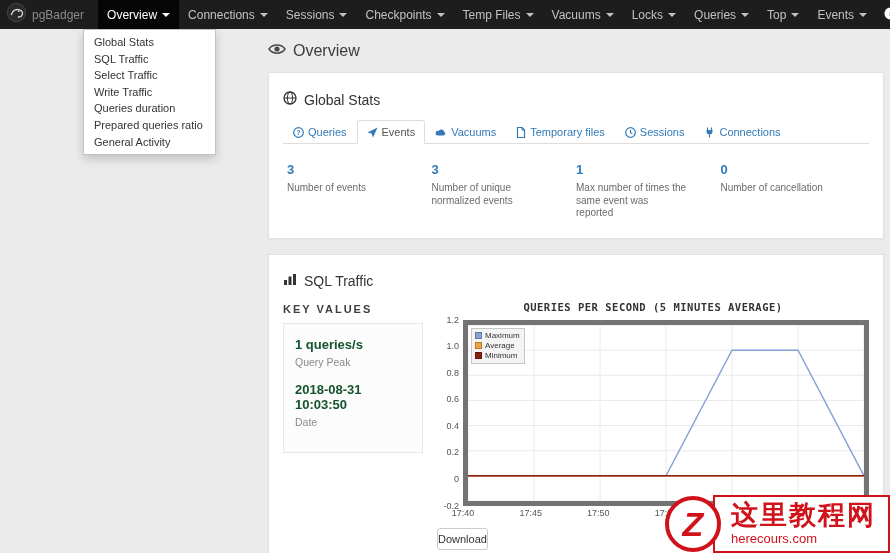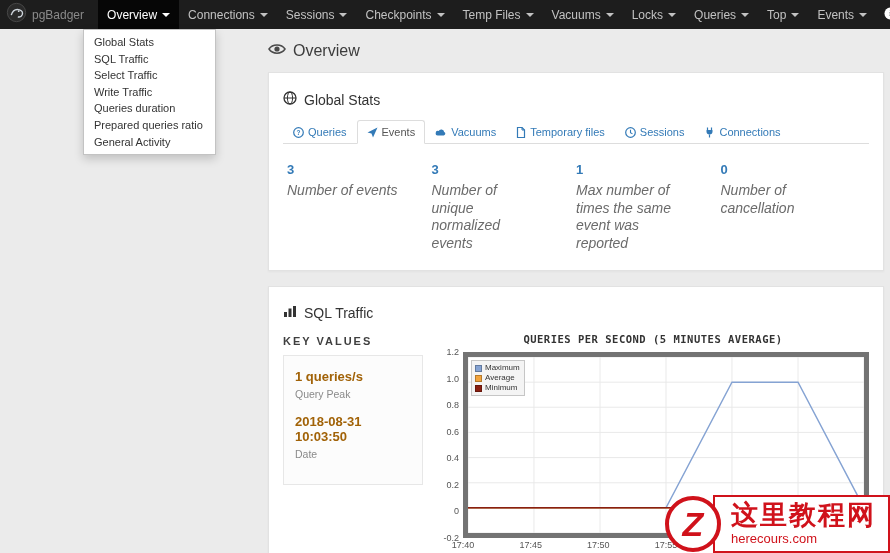--- a/index.html
+++ b/index.html
@@ -29,28 +29,28 @@
 
   
   .tabs { list-style:none; display:flex; border-bottom:1px solid #ddd; margin-top:4px; }
   .tab { display:flex; align-items:center; gap:4px; font-size:11px; color:#337ab7; padding:5px 9px; cursor:pointer; border:1px solid transparent; margin-bottom:-1px; border-radius:3px 3px 0 0; }
   .tab.active { background:#fff; color:#555; border-color:#ddd #ddd #fff #ddd; }
   .ticon { display:inline-flex; }
 
   .stats-row { display:flex; margin-top:18px; padding:0 4px 4px 4px; }
   .stat { flex:1; padding-right:34px; }
   .stat-value { color:#337ab7; font-size:13px; font-weight:bold; }
-  .stat-label { color:#6b6b6b; font-size:14px; margin-top:5px; line-height:1.25;font-style:italic; }
+  .stat-label { color:#6b6b6b; font-size:10px; margin-top:5px; line-height:1.25; }
 
   
   .sql-body { display:flex; gap:14px; margin-top:6px; }
   .key-col { width:140px; flex:0 0 140px; }
   .kv-title { font-size:11px; font-weight:bold; letter-spacing:2px; color:#3f3f3f; margin:2px 0 8px 0; }
   .kv-box { border:1px solid #e7e7e7; background:#fcfcfc; padding:10px 11px; }
-  .kv-value { color:#a16207; font-size:13px; font-weight:bold; margin-top:3px; }
+  .kv-value { color:#14532d; font-size:13px; font-weight:bold; margin-top:3px; }
   .kv-label { color:#8a8a8a; font-size:10.5px; margin:4px 0 14px 0; }
 
   .chart-col { flex:1; min-width:0; }
   .chart-title { text-align:center; font-family:"DejaVu Sans Mono", monospace; font-size:10.5px; font-weight:bold; letter-spacing:.5px; color:#333; margin-bottom:7px; }
   .chart-grid { display:flex; }
   .y-axis { position:relative; width:26px; flex:0 0 26px; height:186px; }
   .ylab { position:absolute; right:4px; transform:translateY(-50%); font-size:9px; color:#555; }
   .plot { flex:1; position:relative; height:186px; border:5px solid #737373; background:#fff; }
   .plot svg { width:100%; height:100%; display:block; }
   .legend { position:absolute; top:3px; left:3px; background:#f4f4f4; border:1px solid #c6c6c6; padding:2px 4px 2px 3px; font-size:8px; color:#333; }

